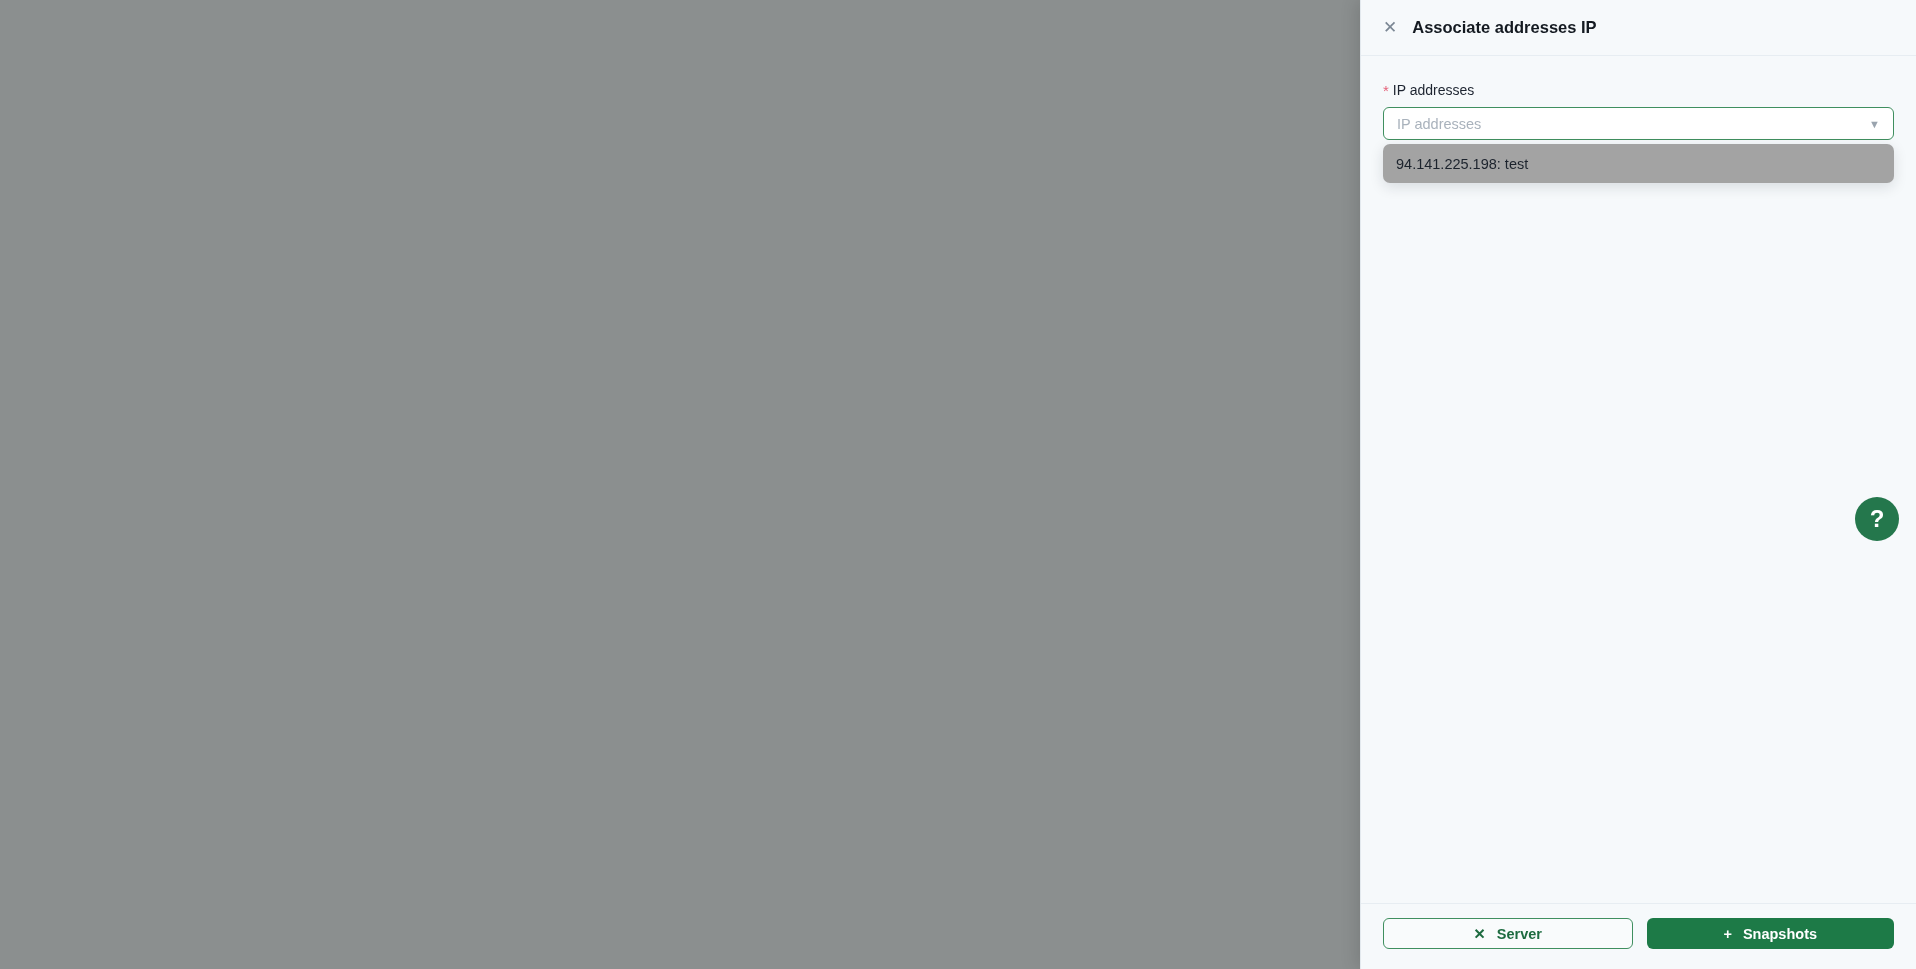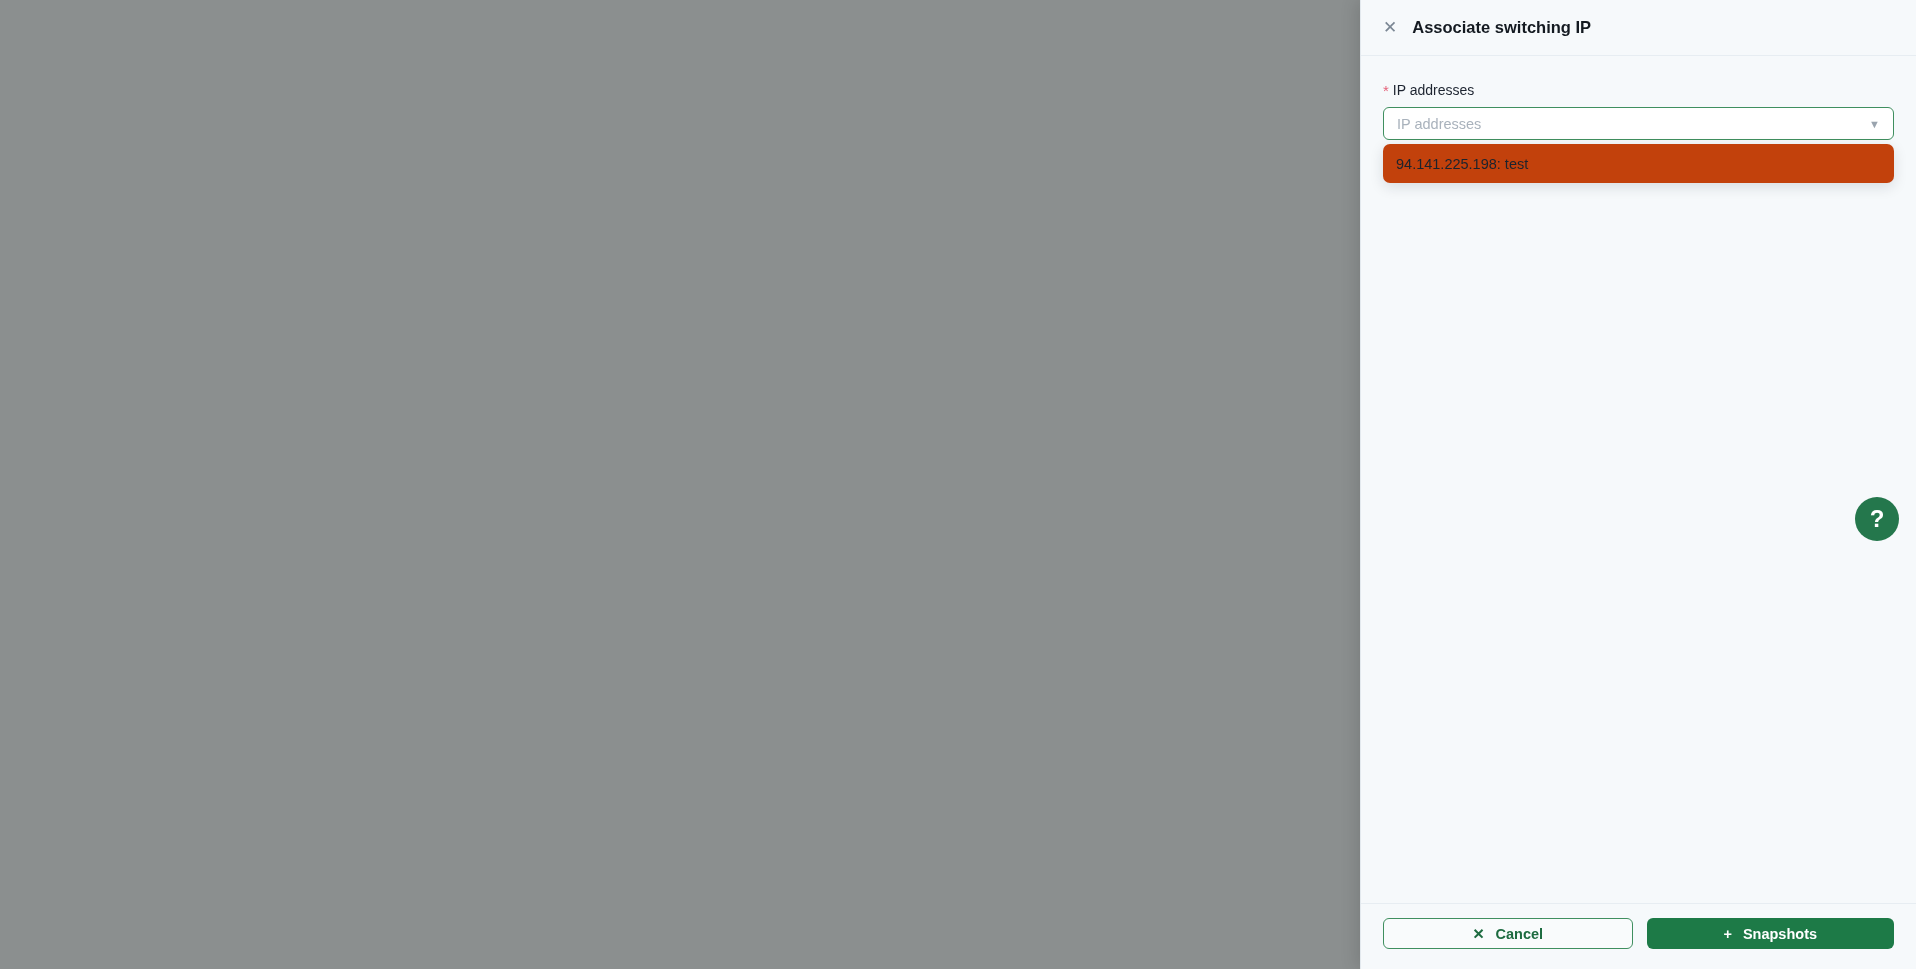--- a/index.html
+++ b/index.html
@@ -191,21 +191,21 @@
   .req { color: #e4637a; font-size: 15px; line-height: 1; }
   .select-box {
     height: 33px; background: #fff;
     border: 1px solid #3f8f5f; border-radius: 6px;
     display: flex; align-items: center; justify-content: space-between;
     padding: 0 13px; cursor: text;
   }
   .select-ph { color: #a9b2bc; font-size: 14.5px; }
   .select-caret { color: #9aa4ae; font-size: 11px; }
   .dropdown {
-    margin-top: 4px; background: #c2410c;
+    margin-top: 4px; background: #a3a3a3;
     border-radius: 7px; box-shadow: 0 4px 14px rgba(20,30,45,.13);
     padding: 4px 0; overflow: hidden;
   }
   .dd-option {
     height: 31px; display: flex; align-items: center;
     padding: 0 13px; font-size: 14.5px; color: #1c232d;
     cursor: pointer;
   }
 
   .drawer-footer {
@@ -451,21 +451,21 @@
   </div>
   <div class="pointer"></div>
 
   <div class="help-fab">
     <span>?</span>
   </div>
 
   <div class="drawer">
     <div class="drawer-head">
       <span class="drawer-close">✕</span>
-      <span class="drawer-title">Associate switching IP</span>
+      <span class="drawer-title">Associate addresses IP</span>
     </div>
 
     <div class="drawer-body">
       <div class="field-label">
         <span class="req">*</span>
         <span>IP addresses</span>
       </div>
 
       <div class="select-box">
         <span class="select-ph">IP addresses</span>
@@ -473,21 +473,21 @@
       </div>
 
       <div class="dropdown">
         <div class="dd-option">94.141.225.198: test</div>
       </div>
     </div>
 
     <div class="drawer-footer">
       <div class="btn btn-cancel">
         <span>✕</span>
-        <span>Cancel</span>
+        <span>Server</span>
       </div>
       <div class="btn btn-assoc">
         <span>+</span>
         <span>Snapshots</span>
       </div>
     </div>
   </div>
 
 </div>
 

